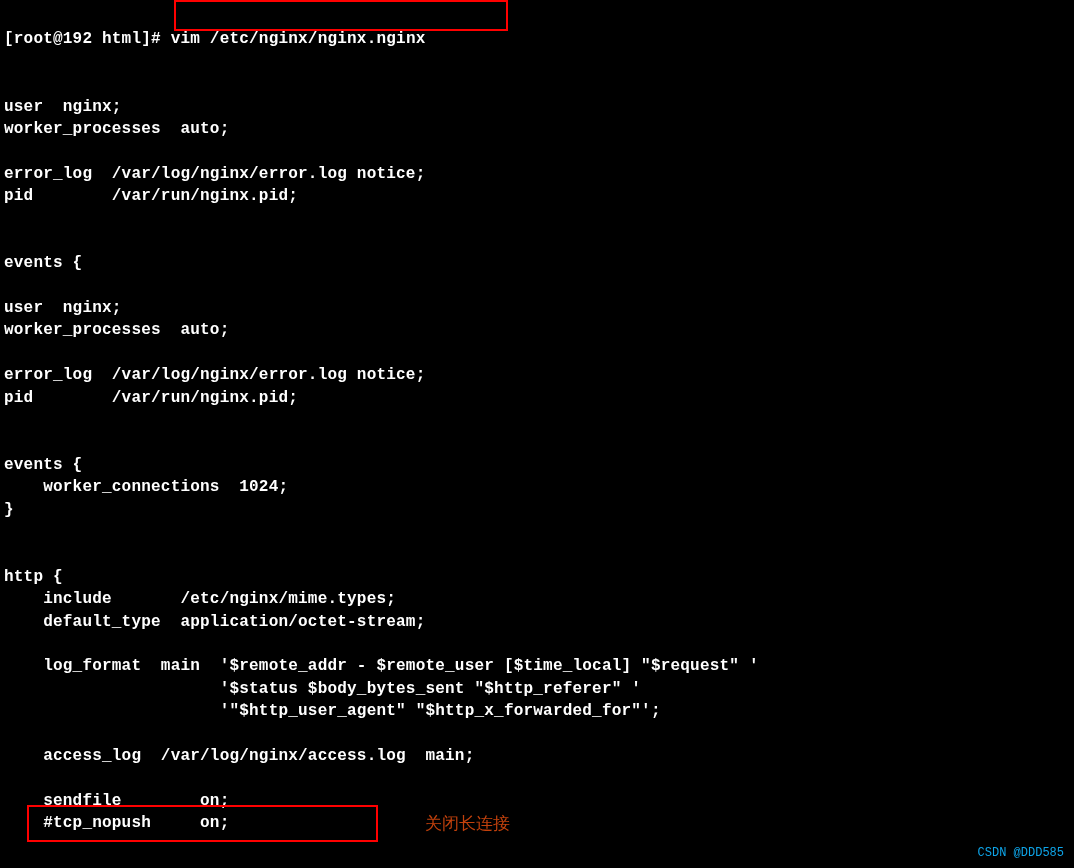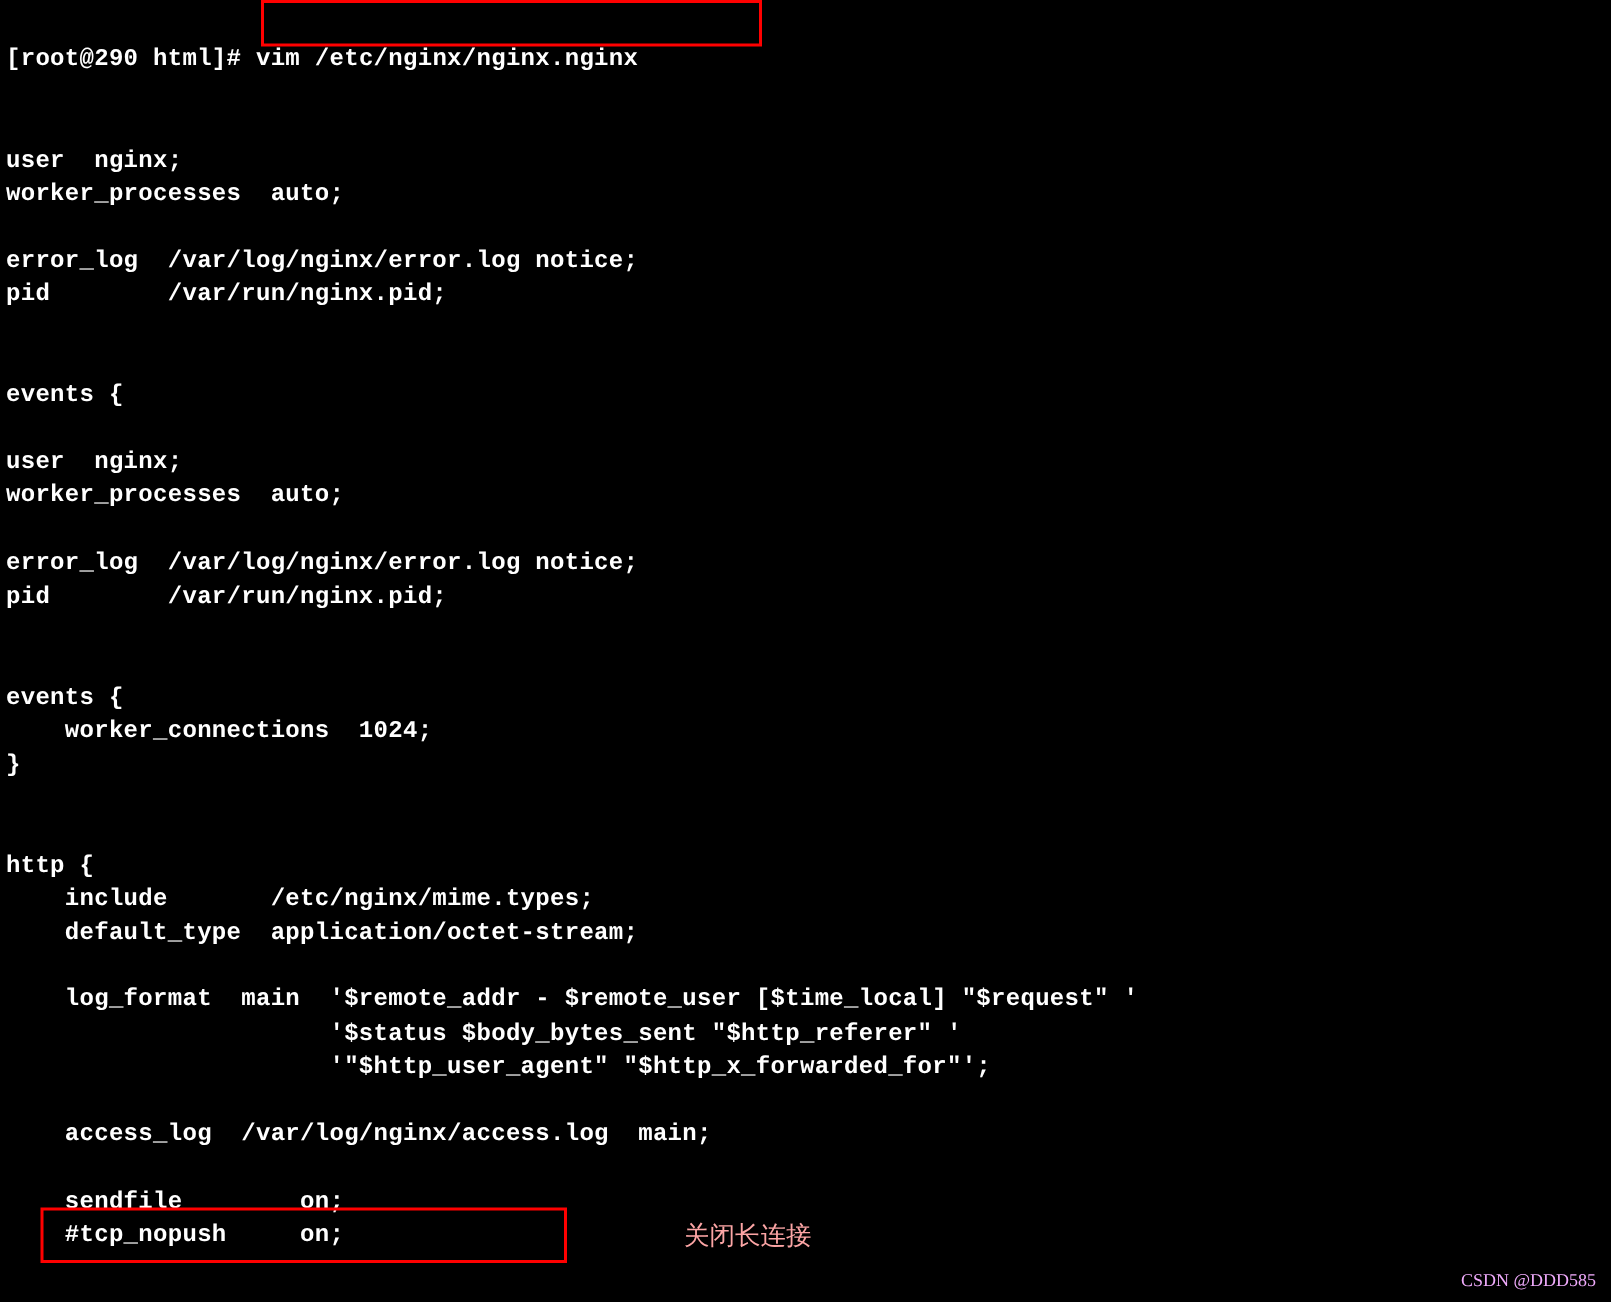--- a/index.html
+++ b/index.html
@@ -40,42 +40,42 @@
       position: absolute;
       border: 2px solid #ff0000;
       top: 805px;
       left: 27px;
       width: 351px;
       height: 37px;
       pointer-events: none;
     }
     .red-annotation {
       position: absolute;
-      color: #fca5a5;
+      color: #c2410c;
       top: 812px;
-      left: 456px;
+      left: 425px;
       font-weight: normal;
       font-family: "Microsoft YaHei", "SimSun", sans-serif;
       font-size: 17px;
     }
     .watermark {
       position: absolute;
       bottom: 6px;
       right: 10px;
-      color: #f0abfc;
+      color: #0ea5e9;
       font-size: 12px;
       font-weight: normal;
-      font-family: Liberation Serif, serif;
+      font-family: Liberation Mono, monospace;
     }
   </style>
 </head>
 <body>
 
 <div class="terminal">
-<span class="prompt-line"><span>[root@290 html]# </span><span>vim /etc/nginx/nginx.nginx</span></span>
+<span class="prompt-line"><span>[root@192 html]# </span><span>vim /etc/nginx/nginx.nginx</span></span>
 <span id="file-lines">
 
 user  nginx;
 worker_processes  auto;
 
 error_log  /var/log/nginx/error.log notice;
 pid        /var/run/nginx.pid;
 
 
 events {

